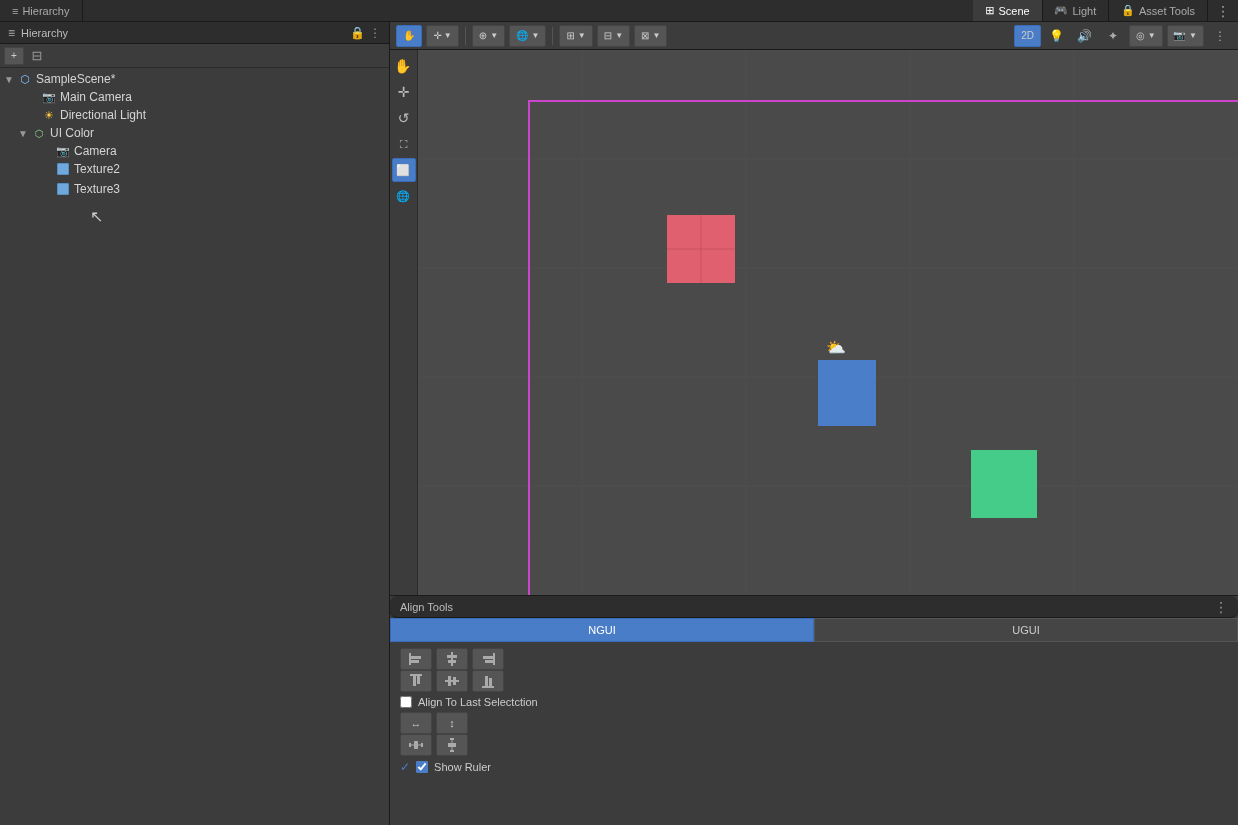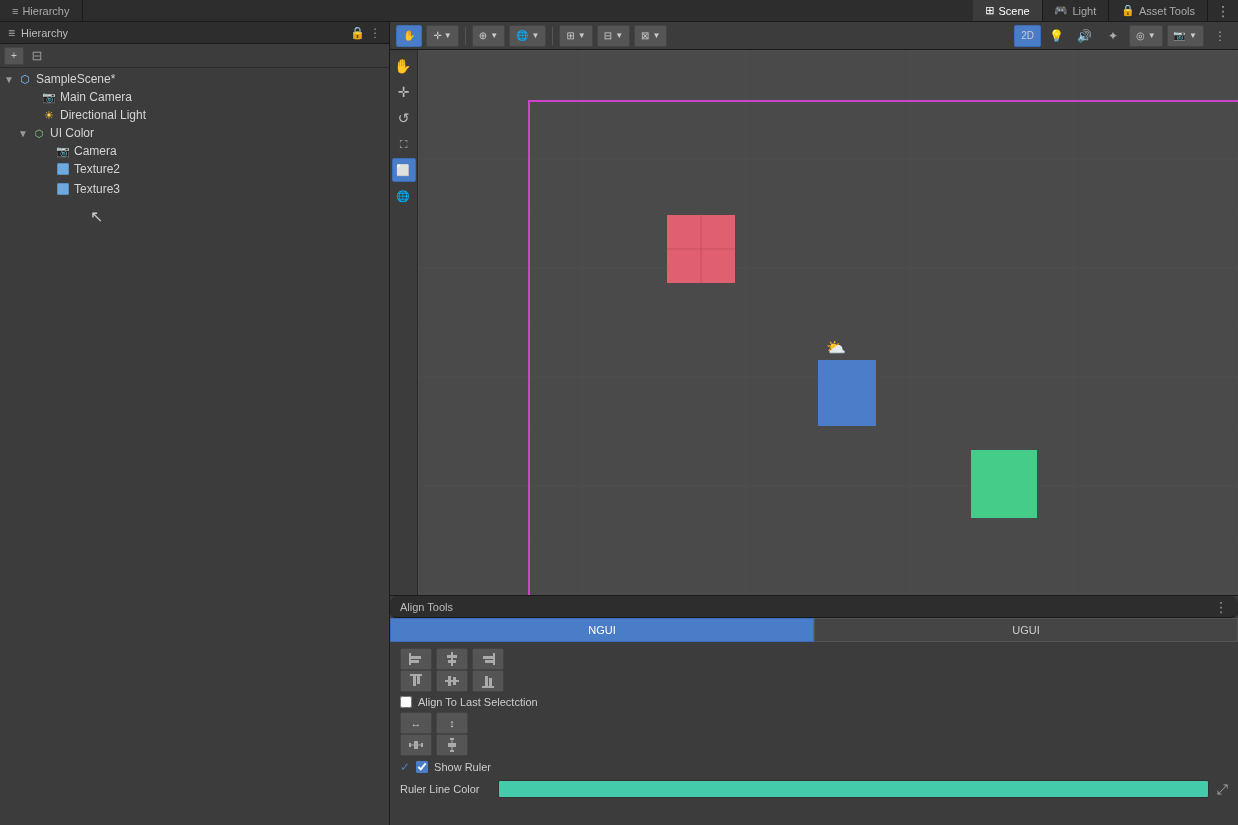--- a/index.html
+++ b/index.html
@@ -755,23 +755,18 @@
             </svg>
           </button>
         </div>
 
         <div class="ruler-row">
           <span style="color:#4a7dc8; font-size:12px;">✓</span>
           <input type="checkbox" class="ruler-checkbox" checked="" style="">
           <span class="ruler-label">Show Ruler</span>
         </div>
 
-        <div class="ruler-color-row">
-          <span class="ruler-color-label">Ruler Line Color</span>
-          <div class="ruler-color-bar" style="background: rgb(68, 204, 170);"></div>
-          <span class="ruler-color-expand">⤢</span>
-        </div>
 
       </div>
     </div>
 
   </div>
 </div>
 
 </body></html>

